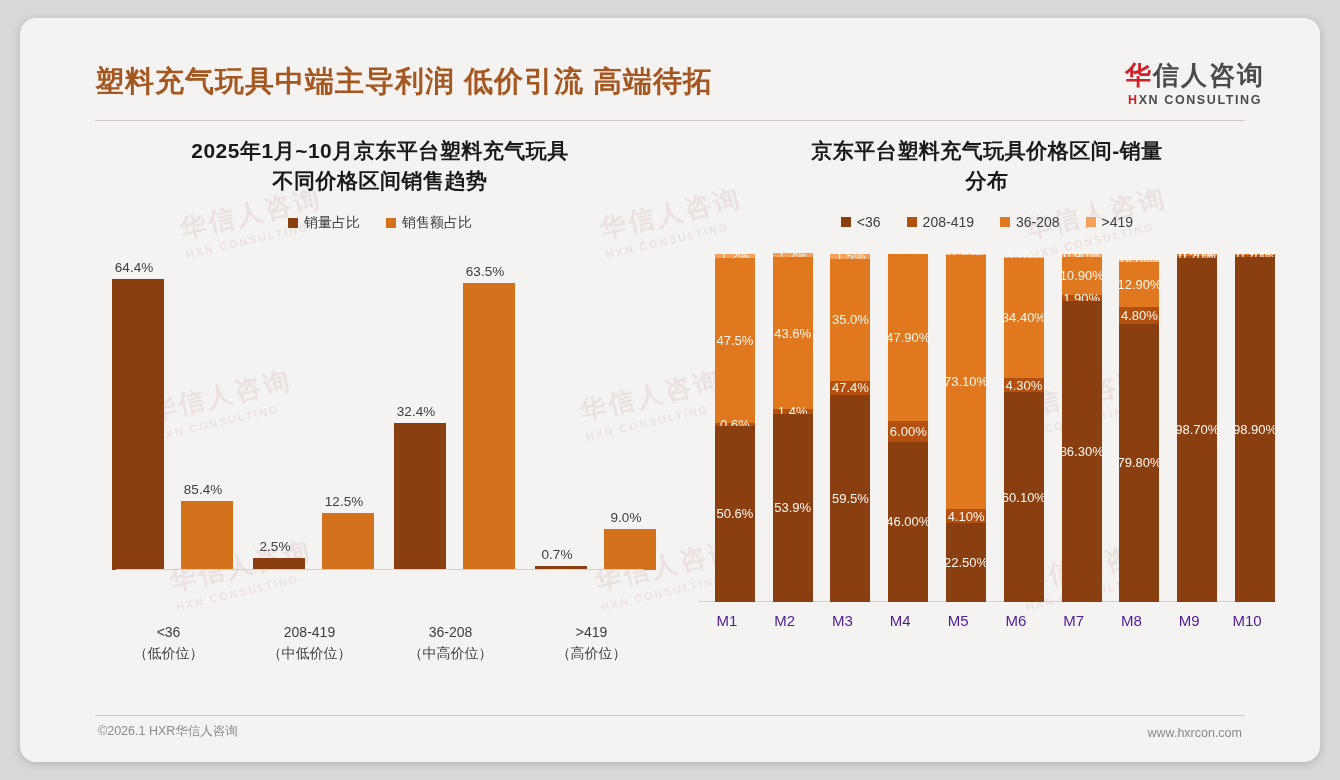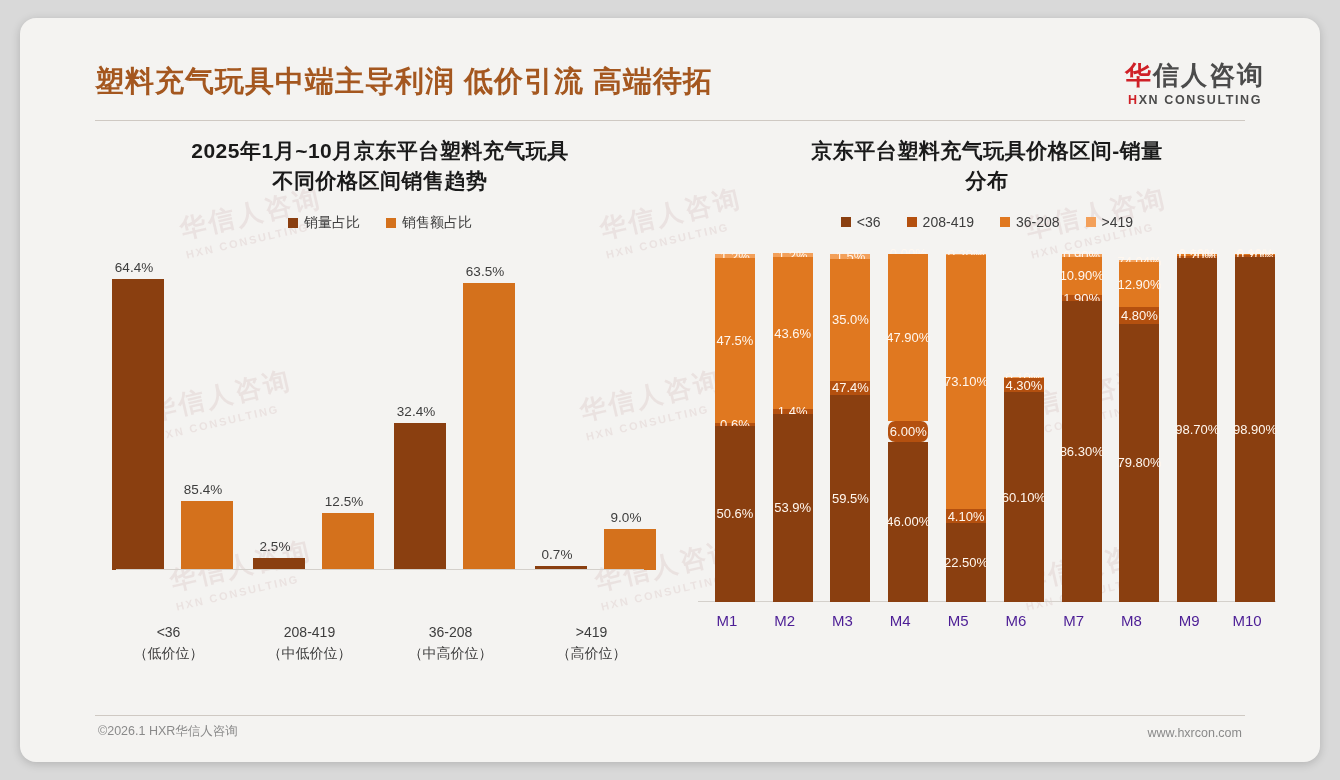--- a/index.html
+++ b/index.html
@@ -312,21 +312,21 @@
             </div>
           </div>
           <div class="rc-col">
             <div class="rc-stack">
               <div class="rc-seg" style="height: 0px; background: rgb(243, 160, 90);">
                 <span>0.00%</span>
               </div>
               <div class="rc-seg" style="height: 166.692px; background: rgb(224, 120, 32);">
                 <span>47.90%</span>
               </div>
-              <div class="rc-seg" style="height: 20.88px; background: rgb(180, 80, 15); border-radius: 7px;">
+              <div class="rc-seg" style="height: 20.88px; background: rgb(180, 80, 15);">
                 <span>6.00%</span>
               </div>
               <div class="rc-seg" style="height: 160.08px; background: rgb(138, 63, 16);">
                 <span>46.00%</span>
               </div>
             </div>
           </div>
           <div class="rc-col">
             <div class="rc-stack">
               <div class="rc-seg" style="height: 0.696px; background: rgb(243, 160, 90);">
@@ -340,20 +340,23 @@
               </div>
               <div class="rc-seg" style="height: 78.3px; background: rgb(138, 63, 16);">
                 <span>22.50%</span>
               </div>
             </div>
           </div>
           <div class="rc-col">
             <div class="rc-stack">
               <div class="rc-seg" style="height: 0.348px; background: rgb(243, 160, 90);">
                 <span>0.10%</span>
+              </div>
+              <div class="rc-seg" style="height: 119.712px; background: rgb(224, 120, 32);">
+                <span>34.40%</span>
               </div>
               <div class="rc-seg" style="height: 14.964px; background: rgb(180, 80, 15);">
                 <span>4.30%</span>
               </div>
               <div class="rc-seg" style="height: 209.148px; background: rgb(138, 63, 16);">
                 <span>60.10%</span>
               </div>
             </div>
           </div>
           <div class="rc-col">

